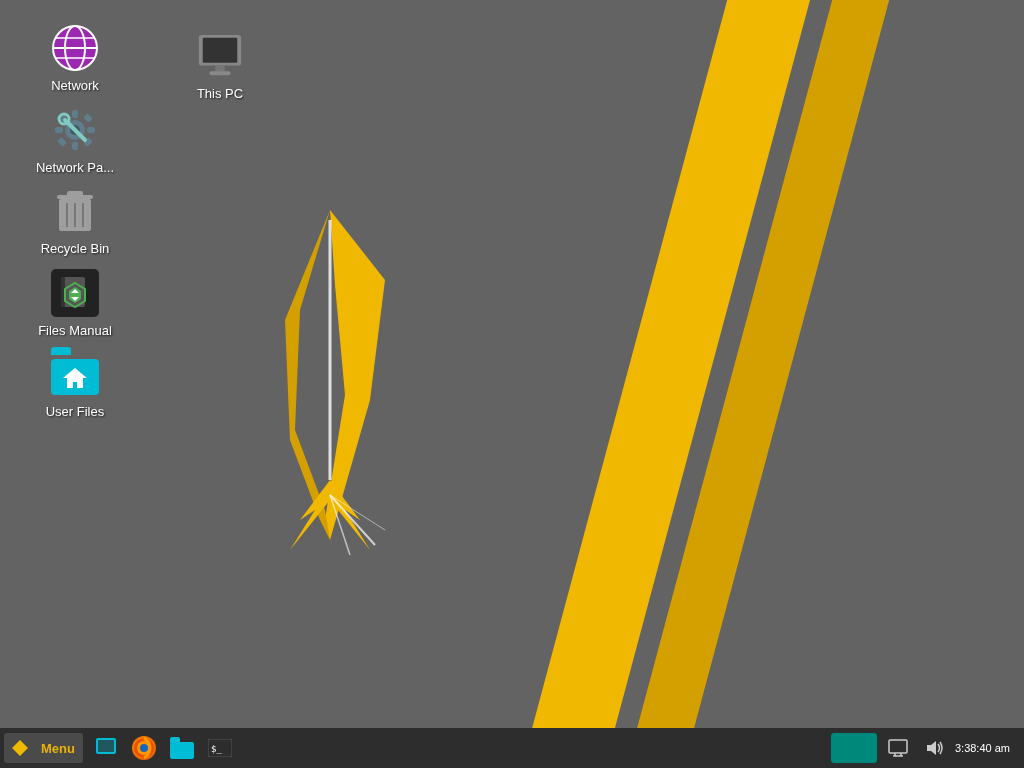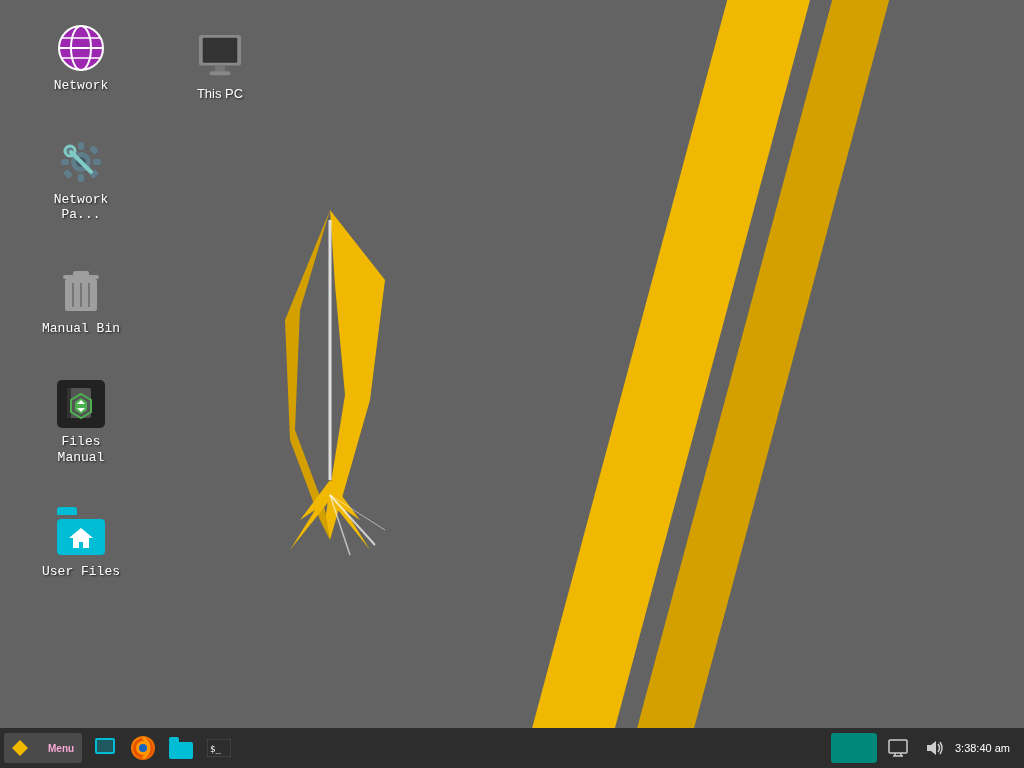--- a/index.html
+++ b/index.html
@@ -52,25 +52,24 @@
       top: -100px;
       right: 110px;
       transform: rotate(15deg);
       background-color: #d4a000;
     }
 
     
     .desktop-icons {
       position: absolute;
       top: 20px;
-      left: 36px;
+      left: 30px;
       display: flex;
       flex-direction: column;
-      gap: 36px;
-      font-family: Liberation Mono, monospace;
+      gap: 4px;
     }
 
     .desktop-icon {
       display: flex;
       flex-direction: column;
       align-items: center;
       width: 90px;
       cursor: pointer;
       padding: 4px;
       border-radius: 4px;
@@ -121,24 +120,24 @@
       padding: 0 4px;
     }
 
     .taskbar-menu {
       display: flex;
       align-items: center;
       background: #4a4a4a;
       border-radius: 3px;
       padding: 4px 8px;
       cursor: pointer;
-      color: #f9a8d4;
-      font-size: 10px;
+      color: #eab308;
+      font-size: 13px;
       font-weight: bold;
-      gap: 20px;
+      gap: 13px;
       height: 30px;
       margin-right: 4px;
     }
 
     .menu-icon {
       width: 16px;
       height: 16px;
       background: #f0b800;
       clip-path: polygon(50% 0%, 100% 50%, 50% 100%, 0% 50%);
     }
@@ -317,21 +316,21 @@
           <rect x="4" y="8" width="36" height="4" rx="2" fill="#9e9e9e"></rect>
           <rect x="14" y="4" width="16" height="6" rx="2" fill="#9e9e9e"></rect>
 
           <rect x="6" y="12" width="32" height="32" rx="2" fill="#9e9e9e"></rect>
 
           <line x1="14" y1="16" x2="14" y2="40" stroke="#777" stroke-width="2"></line>
           <line x1="22" y1="16" x2="22" y2="40" stroke="#777" stroke-width="2"></line>
           <line x1="30" y1="16" x2="30" y2="40" stroke="#777" stroke-width="2"></line>
         </svg>
       </div>
-      <span class="icon-label">Manual Bin</span>
+      <span class="icon-label">Recycle Bin</span>
     </div>
 
     <div class="desktop-icon">
       <div class="icon-img">
         <div class="helpmanual-icon">
           <svg width="36" height="36" viewBox="0 0 36 36">
 
             <rect x="4" y="2" width="24" height="30" rx="2" fill="#555"></rect>
             <rect x="4" y="2" width="4" height="30" rx="1" fill="#333"></rect>
 

